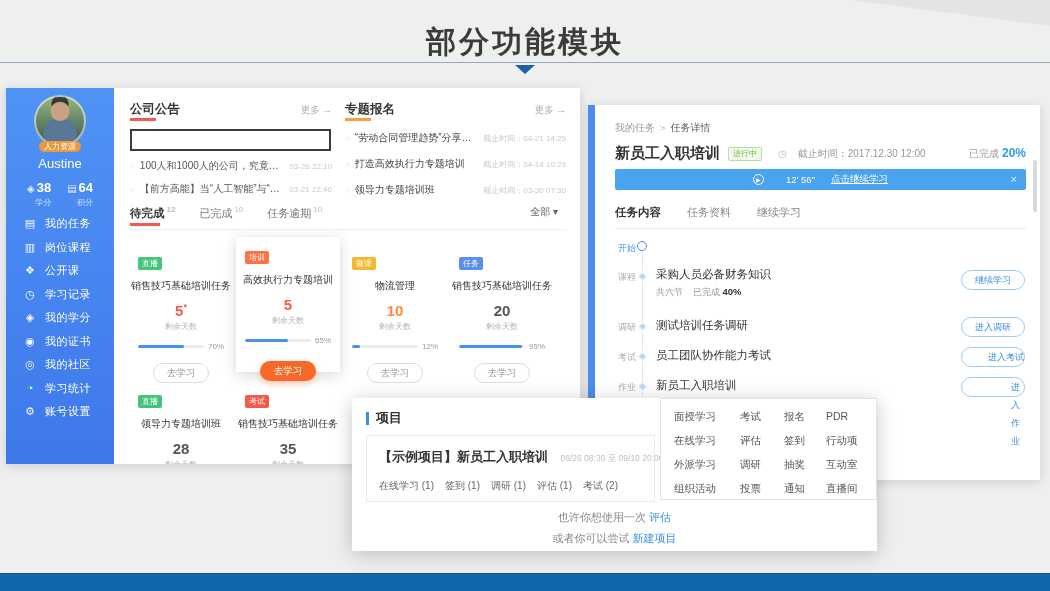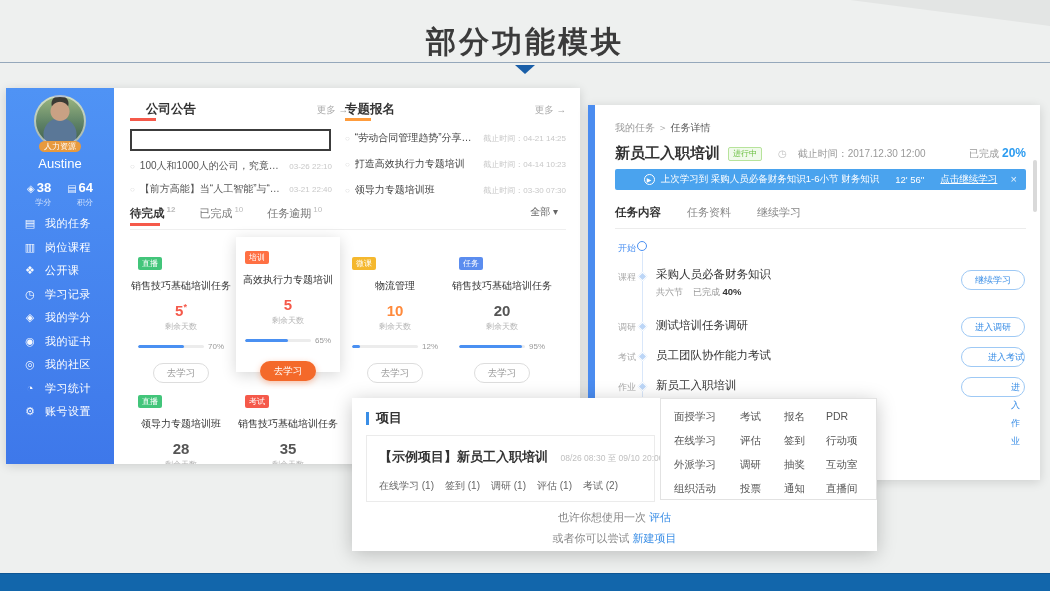--- a/index.html
+++ b/index.html
@@ -203,21 +203,21 @@
             <span class="ic">◔</span>
             <span class="lb">学习统计</span>
           </div>
         <div class="mi">
             <span class="ic">⚙</span>
             <span class="lb">账号设置</span>
           </div>
       </div>
     </div>
 
-    <div class="sec-hd" style="left:140px; top:13px; width:202px;">
+    <div class="sec-hd" style="left:124px; top:13px; width:202px;">
       <span class="t">公司公告</span>
       <span class="m">更多 →</span>
     </div>
     <div class="ul-red" style="left:124px; top:30px;"></div>
     <div class="ph-box" style="left:124px; top:41px; width:201px; height:22px;"></div>
     <div class="row-item" style="left:124px; top:71px; width:202px;">
       <span class="bl">○</span>
       <span class="tx">100人和1000人的公司，究竟区别在...</span>
       <span class="dt">03-26 22:10</span>
     </div>
@@ -341,21 +341,20 @@
     </div>
     <div class="rt-row">
       <span class="rt-title">新员工入职培训</span>
       <span class="st-badge">进行中</span>
       <span class="rt-clock">◷</span>
       <span class="rt-deadline">截止时间：2017.12.30 12:00</span>
       <span class="rt-done"><span>已完成</span><b>20%</b></span>
     </div>
     <div class="banner">
       <span class="play">▶</span>
-      <span>上次学习到 采购人员必备财务知识1-6小节 财务知识</span>
       <span class="tm">12' 56''</span>
       <span class="act">点击继续学习</span>
       <span class="x">×</span>
     </div>
     <div class="rtabs">
       <span class="rtab act">任务内容</span>
       <span class="rtab">任务资料</span>
       <span class="rtab">继续学习</span>
     </div>
     <div class="rtab-div"></div>

